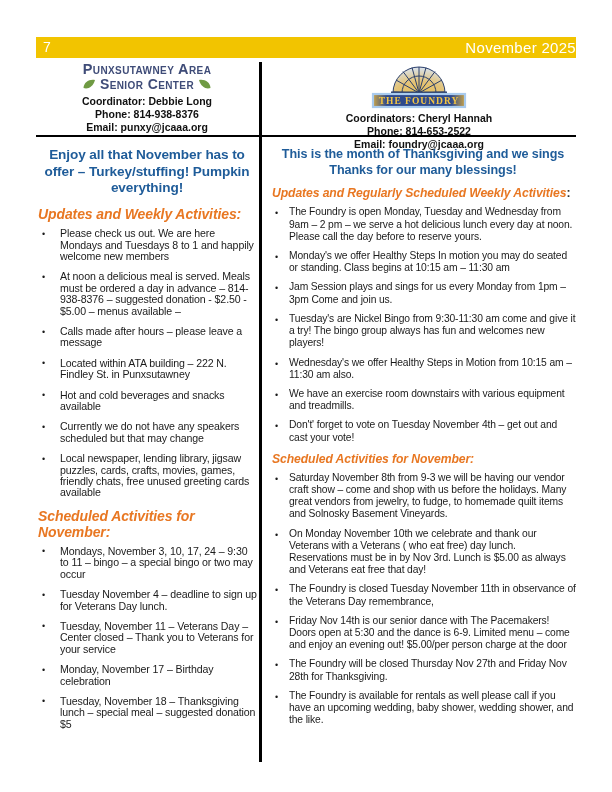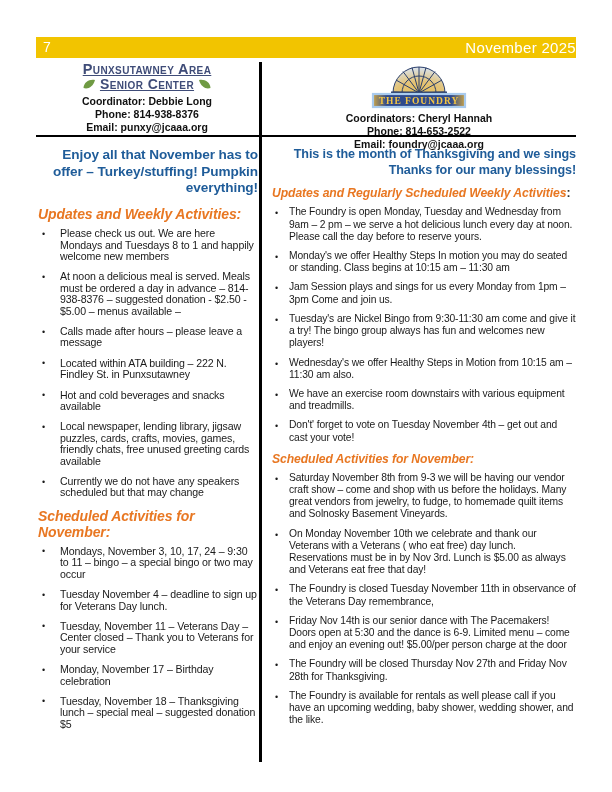--- a/index.html
+++ b/index.html
@@ -18,36 +18,36 @@
     position:absolute;left:7px;top:2px;font-size:14px;font-weight:400;
   }
   .topbar .month{
     position:absolute;left:0;right:0;top:2px;text-align:right;
     font-size:15px;font-weight:400;letter-spacing:.3px;
   }
   
   .org{position:absolute;top:62px;text-align:center;}
   .org-left{left:36px;width:222px;}
   .org-right{left:262px;width:314px;}
-  .org-name{color:#3F4C78;font-weight:700;line-height:1.05;text-decoration:underline;}
+  .org-name{color:#3F4C78;font-weight:700;line-height:1.05;}
   .org-line1{font-size:14.5px;font-variant:small-caps;letter-spacing:.4px;}
   .org-line2{font-size:14px;font-variant:small-caps;letter-spacing:.4px;
     display:flex;align-items:center;justify-content:center;gap:4px;}
   .leaf{display:inline-block;vertical-align:middle;}
   .contact{font-size:10.5px;font-weight:700;line-height:1.25;margin-top:3px;color:#111;}
   .foundry-logo{display:block;margin:0 auto;}
   
   .vdivider{position:absolute;left:259px;top:62px;width:3px;height:700px;background:#000;}
   .hrule{position:absolute;left:36px;top:135px;width:540px;height:2px;background:#000;}
   
   .col{position:absolute;top:143px;}
   .col-left{left:36px;width:222px;}
   .col-right{left:270px;width:306px;}
   .headline{
-    margin:4px 0 0 0;text-align:right;color:#1F5C99;font-weight:700;
+    margin:4px 0 0 0;text-align:center;color:#1F5C99;font-weight:700;
   }
   .headline-left{font-size:13.6px;line-height:1.23;letter-spacing:-.1px;}
   .headline-right{font-size:12.6px;line-height:1.25;letter-spacing:-.1px;}
   .section-title{
     color:#E87722;font-weight:700;font-style:italic;letter-spacing:-.1px;
   }
   .section-title.left{font-size:14px;margin:9px 0 6px 2px;}
   .section-title.right{font-size:12.2px;margin:8px 0 6px 2px;white-space:nowrap;}
   .section-title .colon-dark{color:#333;font-style:normal;}
   ul.bullets{list-style:none;margin:0;padding:0;}
@@ -141,22 +141,22 @@
   <div class="col col-left">
     <h1 class="headline headline-left">Enjoy all that November has to offer – Turkey/stuffing! Pumpkin everything!</h1>
     <div class="sections">
         <div class="section-title left">Updates and Weekly Activities:</div>
         <ul class="bullets">
           <li>Please check us out. We are here Mondays and Tuesdays 8 to 1 and happily welcome new members</li>
           <li>At noon a delicious meal is served. Meals must be ordered a day in advance – 814-938-8376 – suggested donation  - $2.50 - $5.00 – menus available –</li>
           <li>Calls made after hours – please leave a message</li>
           <li>Located within ATA building – 222 N. Findley St. in Punxsutawney</li>
           <li>Hot and cold beverages and snacks available</li>
+          <li>Currently we do not have any speakers scheduled but that may change</li>
           <li>Local newspaper, lending library, jigsaw puzzles, cards, crafts, movies, games, friendly chats, free unused greeting cards available</li>
-          <li>Currently we do not have any speakers scheduled but that may change</li>
         </ul>
         <div class="section-title left">Scheduled Activities for November:</div>
         <ul class="bullets">
           <li>Mondays, November 3, 10, 17, 24 – 9:30 to 11 – bingo – a special bingo or two may occur</li>
           <li>Tuesday November 4 – deadline to sign up for Veterans Day lunch.</li>
           <li>Tuesday, November 11 – Veterans Day – Center closed – Thank you to Veterans for your service</li>
           <li>Monday, November 17 – Birthday celebration</li>
           <li>Tuesday, November 18 – Thanksgiving lunch – special meal – suggested donation $5</li>
         </ul>
       </div>

